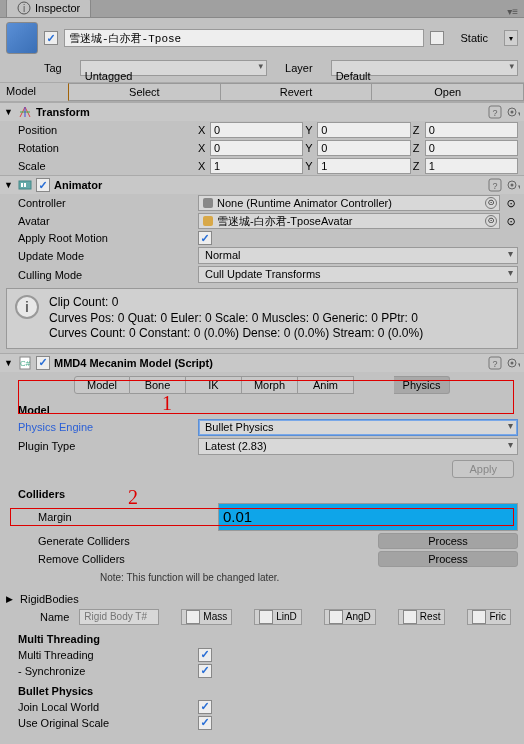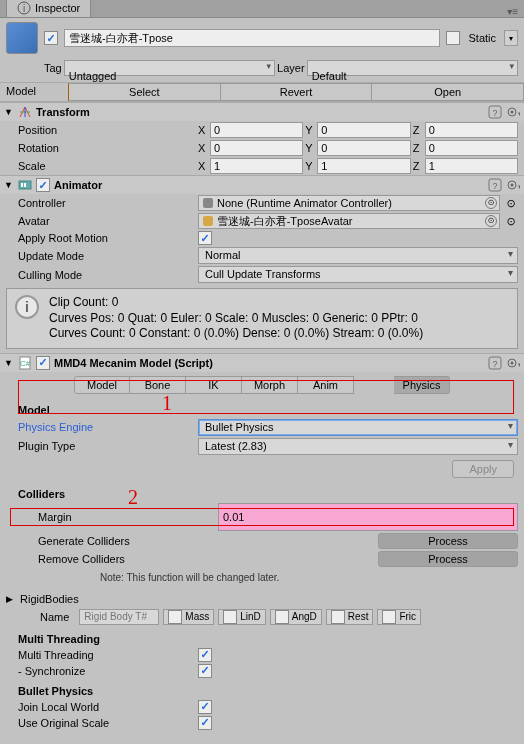--- a/index.html
+++ b/index.html
@@ -5,25 +5,25 @@
 * { box-sizing: border-box; margin: 0; padding: 0; font-family: Arial, sans-serif; }
 body { background: #c2c2c2; font-size: 11px; color: #000; width: 524px; height: 744px; overflow: hidden; }
 
 .inspector { width: 524px; }
 .tab-bar { height: 18px; display: flex; align-items: flex-end; padding-left: 6px; background: #a0a0a0; border-bottom: 1px solid #888; }
 .tab { background: #c2c2c2; padding: 2px 10px; border: 1px solid #888; border-bottom: none; border-radius: 3px 3px 0 0; font-size: 11px; display: flex; align-items: center; gap: 4px; }
 .tab-ctx { margin-left: auto; padding: 0 6px; font-size: 10px; color: #555; }
 
 .header-row { display: flex; align-items: center; padding: 4px 6px; gap: 6px; }
 .obj-icon { width: 32px; height: 32px; background: linear-gradient(135deg,#5a8fd6,#3a6fb6); border: 1px solid #888; border-radius: 3px; flex-shrink: 0; }
-.name-input { flex: 1; background: #eee; border: 1px solid #999; padding: 2px 4px; font-size: 11px; height: 18px; }
-.static { display: flex; align-items: center; gap: 8px; font-size: 11px; }
+.name-input { flex: 1; background: #eee; border: 1px solid #999; padding: 2px 4px; font-size: 11px; height: 18px; font-family: Liberation Mono, monospace; }
+.static { display: flex; align-items: center; gap: 16px; font-size: 11px; }
 .dd-arrow { width: 14px; height: 16px; background: #d0d0d0; border: 1px solid #999; display: flex; align-items: center; justify-content: center; font-size: 8px; }
 
-.tag-row { display: flex; align-items: center; padding: 2px 6px 2px 44px; gap: 2px; }
+.tag-row { display: flex; align-items: center; padding: 2px 6px 2px 44px; gap: 18px; }
 .tag-row label { font-size: 11px; }
 .dropdown { background: #d8d8d8; border: 1px solid #999; padding: 9px 16px 1px 4px; font-size: 11px; height: 16px; position: relative; }
 .dropdown::after { content: "▾"; position: absolute; right: 3px; top: 0; font-size: 9px; color: #555; }
 
 .model-btns { display: flex; margin: 4px 0 0 0; border-top: 1px solid #aaa; border-bottom: 1px solid #aaa; }
 .model-label { width: 68px; padding: 2px 6px; font-size: 11px; }
 .model-btns button { flex: 1; background: #c8c8c8; border: 1px solid #999; border-left: none; padding: 2px 0; font-size: 11px; cursor: pointer; }
 .model-btns button:first-of-type { border-left: 1px solid #a16207; }
 
 .component { border-top: 1px solid #aaa; }
@@ -65,30 +65,30 @@
 .num1 { left: 162px; top: 392px; }
 .num2 { left: 128px; top: 486px; }
 
 .full-dd { flex: 1; background: #d8d8d8; border: 1px solid #999; padding: 1px 16px 1px 6px; font-size: 11px; height: 17px; position: relative; }
 .full-dd::after { content: "▾"; position: absolute; right: 4px; top: 0; font-size: 10px; color: #555; }
 .full-dd.hl { border: 1px solid #5a8fd6; box-shadow: inset 0 0 0 1px #7aa8e8; }
 
 .apply-row { display: flex; justify-content: flex-end; padding: 4px 10px; }
 .apply-row button { background: #c8c8c8; border: 1px solid #999; padding: 2px 16px; font-size: 11px; color: #888; border-radius: 3px; }
 
-.num-input { flex: 1; background: #f9a8d4; border: 1px solid #999; padding: 13px 4px; font-size: 11px; height: 16px; }
+.num-input { flex: 1; background: #0ea5e9; border: 1px solid #999; padding: 13px 4px; font-size: 15px; height: 16px; }
 .process-btn { width: 140px; background: #a3a3a3; border: 1px solid #999; padding: 1px 0; font-size: 11px; text-align: center; border-radius: 3px; cursor: pointer; }
 
 .note { font-size: 10px; padding: 4px 0 8px 100px; color: #333; }
 
 .rb-header { display: flex; align-items: center; padding: 2px 6px; gap: 4px; }
 .rb-row { display: flex; align-items: center; padding: 2px 6px 2px 40px; gap: 4px; }
 .rb-row .name-lbl { font-size: 11px; margin-right: 6px; }
 .rb-field { background: #d8d8d8; border: 1px solid #999; padding: 1px 4px; font-size: 10px; height: 16px; width: 80px; color: #666; }
-.rb-chk-group { display: flex; align-items: center; border: 1px solid #999; background: #d0d0d0; padding: 0 4px; height: 16px; gap: 3px; font-size: 10px; }
+.rb-chk-group { display: flex; align-items: center; border: 1px solid #999; background: #d0d0d0; padding: 0 4px; height: 16px; gap: 3px; font-size: 10px; margin-left: 18px; }
 
 .checkbox { width: 14px; height: 14px; background: #eee; border: 1px solid #888; display: inline-flex; align-items: center; justify-content: center; font-size: 11px; color: #2a6fd6; font-weight: bold; cursor: pointer; }
 .checkbox.checked::after { content: "✓"; }
 
 .rel { position: relative; }
 
 svg.i14 { width: 14px; height: 14px; }
 </style>
 </head>
 <body class="rel">

